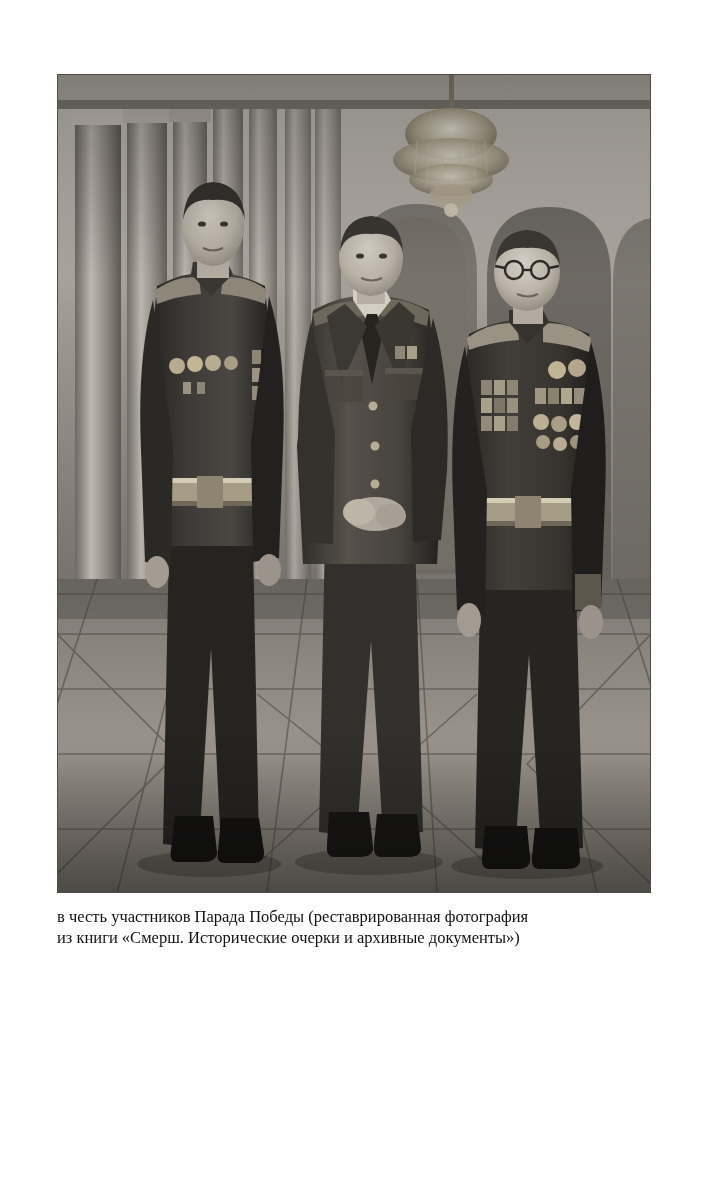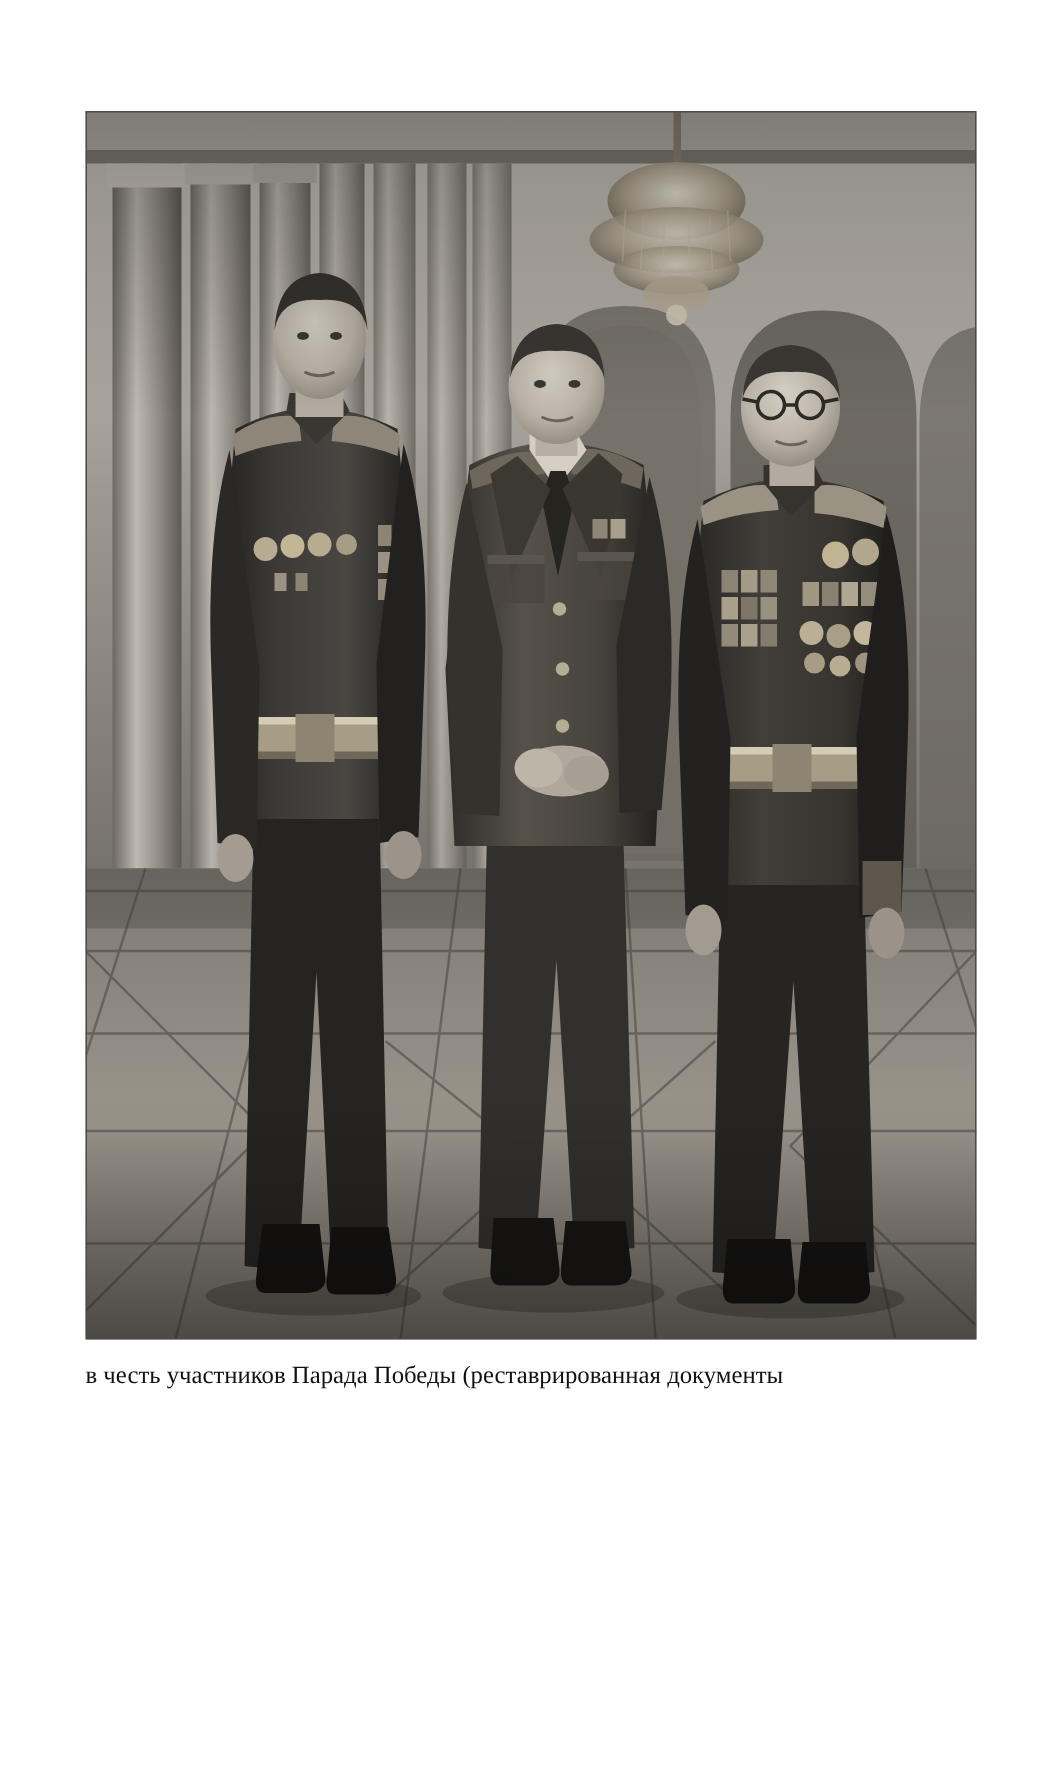--- a/index.html
+++ b/index.html
@@ -340,16 +340,17 @@
         <ellipse cx="412" cy="546" rx="12" ry="17" fill="#a39b8f"></ellipse>
         <ellipse cx="534" cy="548" rx="12" ry="17" fill="#9b9389"></ellipse>
       </g>
 
       <rect x="0" y="0" width="594" height="819" fill="url(#vign)"></rect>
       <rect x="0" y="0" width="594" height="819" fill="none" stroke="#4f4c48" stroke-width="2"></rect>
     </svg>
   </div>
 
   <div class="caption">
-    <span class="line">в честь участников Парада Победы (реставрированная документы</span>
+    <span class="line">в честь участников Парада Победы (реставрированная фотография</span>
+    <span class="line">из книги «Смерш. Исторические очерки и архивные документы»)</span>
   </div>
 
 </div>
 
 </body></html>

